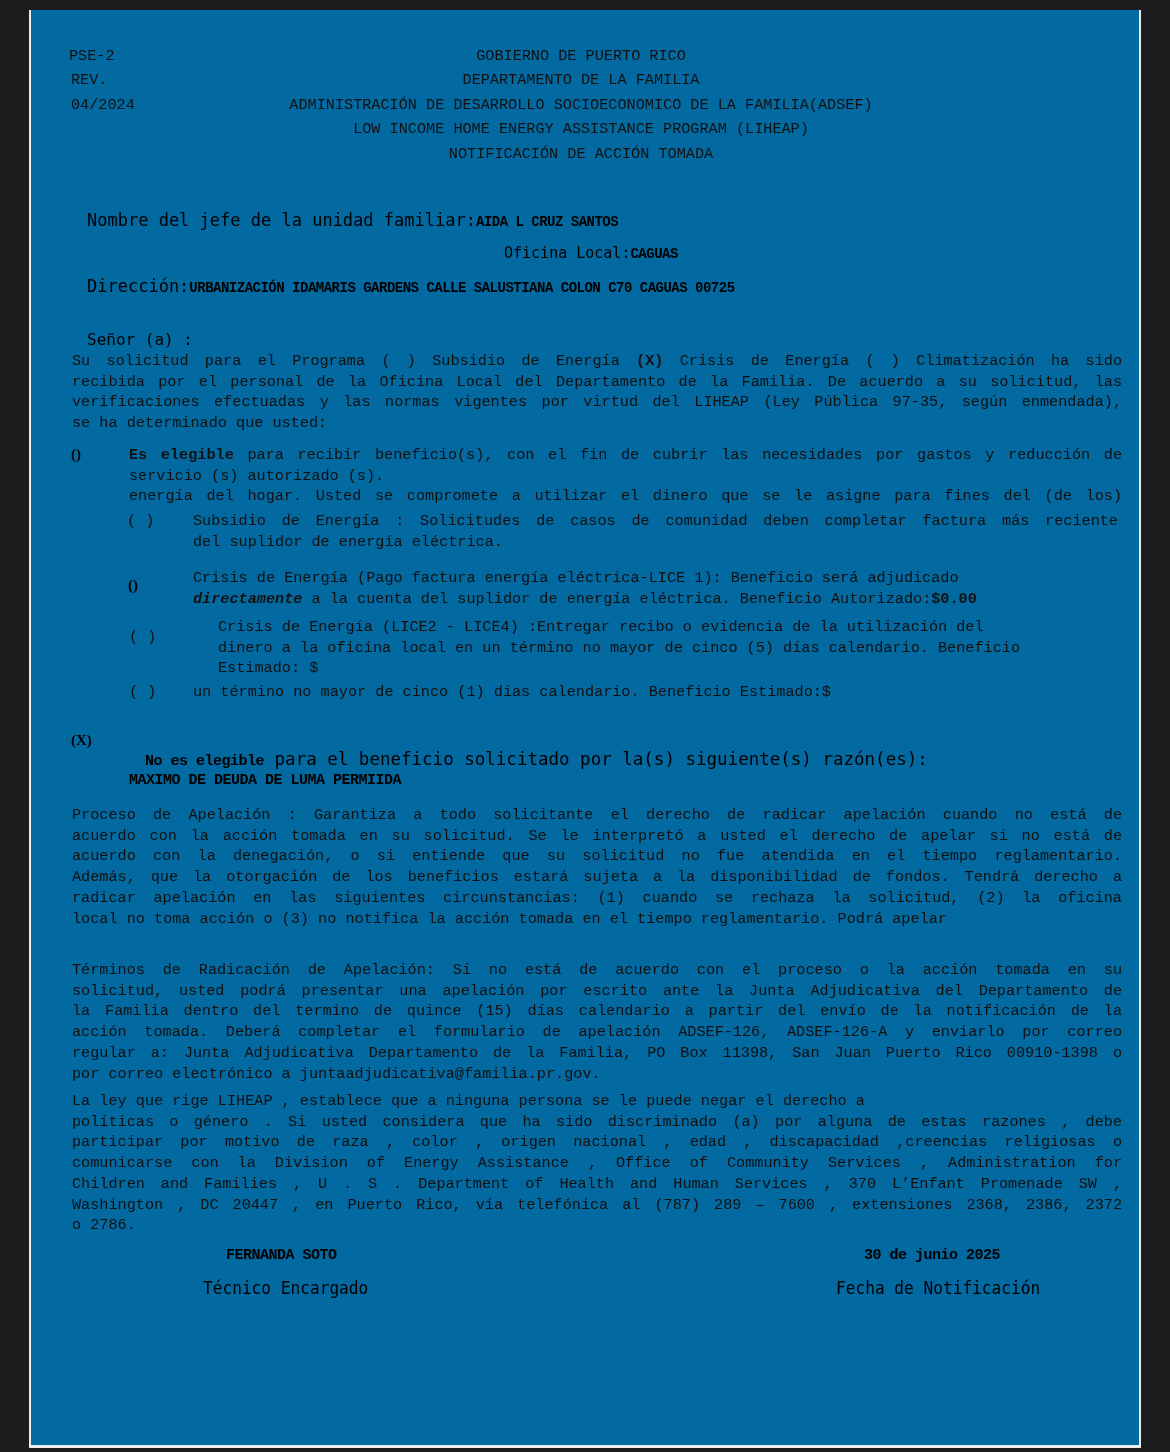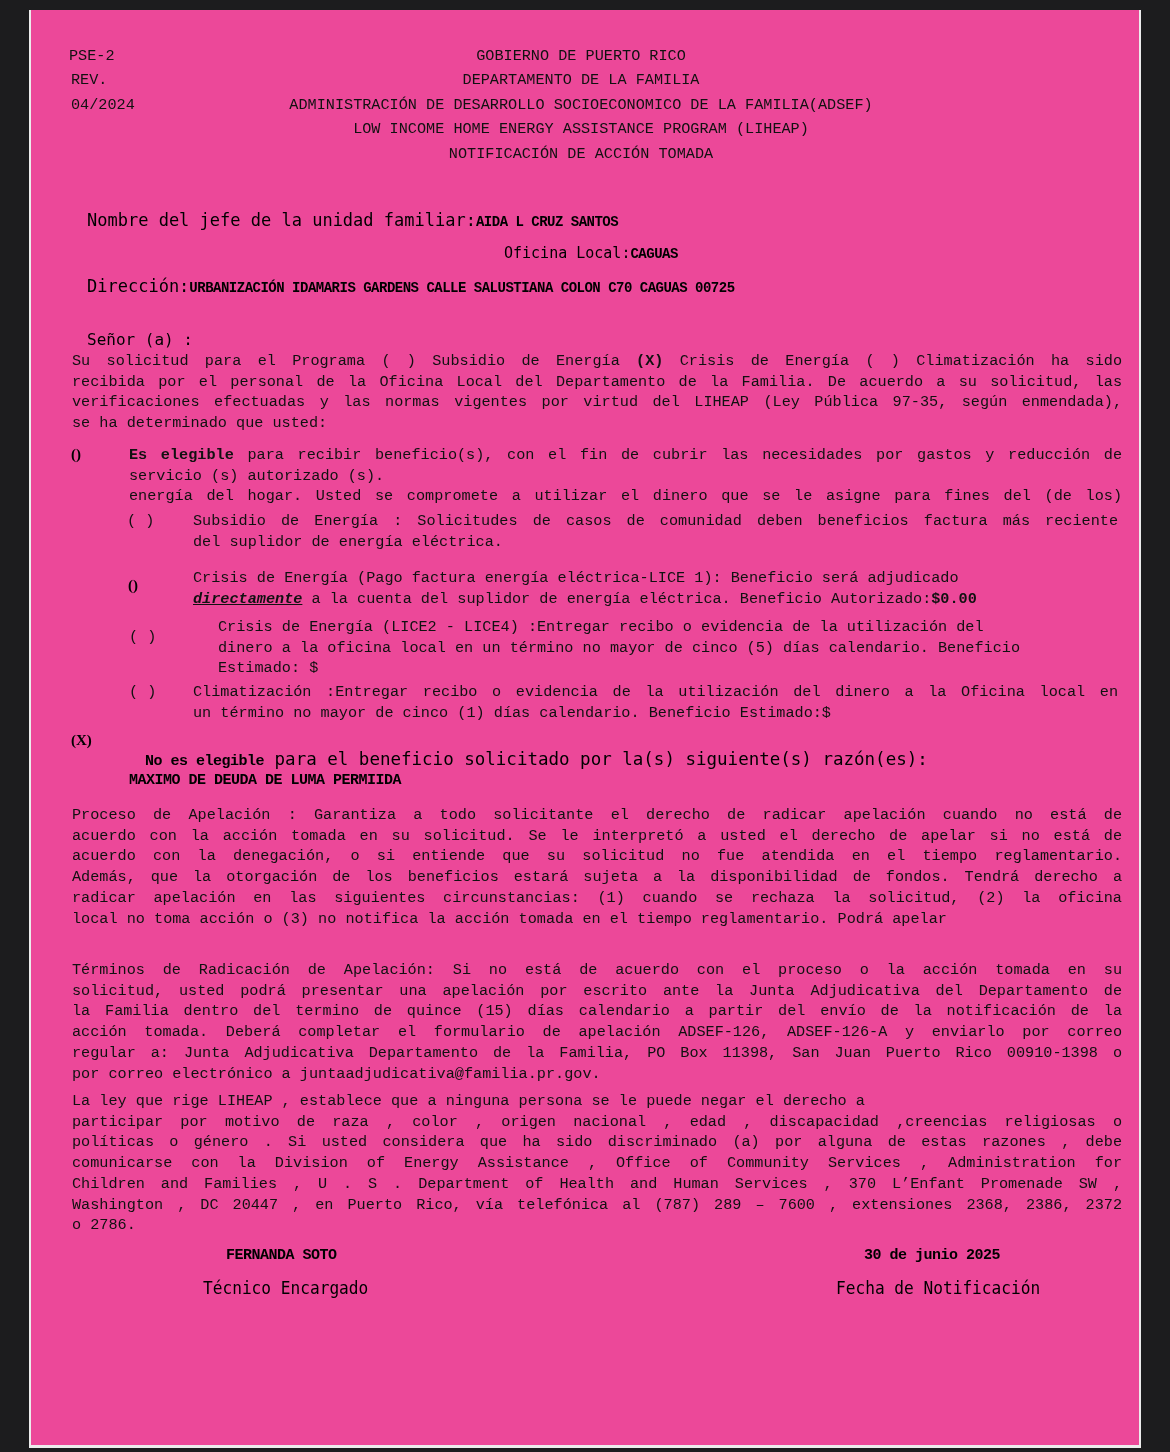--- a/index.html
+++ b/index.html
@@ -1,34 +1,34 @@
 <!DOCTYPE html>
 <html><head>
 <meta charset="utf-8">
 <style>
   html, body { margin: 0; padding: 0; }
   body {
     width: 1170px; height: 1452px; background: #1c1c1e; position: relative; overflow: hidden;
   }
   .paper {
     position: absolute; left: 29px; top: 10px; width: 1112px; height: 1438px;
-    background: #ec4899; border-left: 2px solid #ececec; border-right: 2px solid #ececec; border-bottom: 3px solid #ececec;
+    background: #0369a1; border-left: 2px solid #ececec; border-right: 2px solid #ececec; border-bottom: 3px solid #ececec;
     box-sizing: border-box;
   }
   .mono { font-family: "Liberation Mono", "DejaVu Sans Mono", monospace; color: #111; }
   .abs { position: absolute; white-space: pre; }
   .f15 { font-size: 15.2px; }
   .bcond { font-family: "Liberation Mono", monospace; font-weight: bold; font-size: 14px; letter-spacing: -0.5px; }
   .condlab { font-family: "DejaVu Sans Mono", monospace; font-size: 16px; transform: scaleX(0.95); transform-origin: left; }
   .center { left: 0; width: 1112px; text-align: center; }
   .para { position: absolute; left: 41px; width: 1050px; font-family: "Liberation Mono", monospace; font-size: 15.2px; line-height: 20.7px; text-align: justify; color: #111; }
   .para .ln { display: block; white-space: nowrap; text-align-last: justify; }
   .para .ln.last { text-align-last: left; }
   .serifb { font-family: "Liberation Serif", serif; font-weight: bold; font-size: 15px; }
-  .u { text-decoration: underline; font-style: italic; font-weight: bold; }
+  .u { font-style: italic; font-weight: bold; }
 </style>
 </head>
 <body>
 
 <div class="paper">
 
   <div class="abs mono f15" style="left:38px; top:37px;">PSE-2</div>
   <div class="abs mono f15" style="left:40px; top:61px;">REV.</div>
   <div class="abs mono f15" style="left:40px; top:86px;">04/2024</div>
 
@@ -61,40 +61,39 @@
 
   <div class="abs serifb" style="left:40px; top:436px;">()</div>
   <div class="para" style="top:435px; left:98px; width:993px;">
     <span class="ln"><b>Es elegible</b><span> para recibir beneficio(s), con el fin de cubrir las necesidades por gastos y reducción de</span></span>
     <span class="ln last">servicio (s) autorizado (s).</span>
     <span class="ln">energía del hogar. Usted se compromete a utilizar el dinero que se le asigne para fines del (de los)</span>
   </div>
 
   <div class="abs mono f15" style="left:96px; top:502px;">( )</div>
   <div class="para" style="top:501px; left:162px; width:925px;">
-    <span class="ln">Subsidio  de  Energía : Solicitudes de casos de comunidad deben beneficios factura más reciente</span>
+    <span class="ln">Subsidio  de  Energía : Solicitudes de casos de comunidad deben completar factura más reciente</span>
     <span class="ln last">del suplidor de energía eléctrica.</span>
   </div>
 
   <div class="abs serifb" style="left:97px; top:567px;">()</div>
   <div class="para" style="top:558px; left:162px; width:925px;">
     <span class="ln last">Crisis de Energía (Pago factura energía eléctrica-LICE 1): Beneficio será adjudicado</span>
     <span class="ln last"><span class="u">directamente</span><span> a la cuenta del suplidor de energía eléctrica. Beneficio Autorizado:</span><b>$0.00</b></span>
   </div>
 
   <div class="abs mono f15" style="left:98px; top:618px;">( )</div>
   <div class="para" style="top:607px; left:187px; width:900px;">
     <span class="ln last">Crisis de Energía (LICE2 - LICE4) :Entregar recibo o evidencia de la utilización del</span>
     <span class="ln last">dinero a la oficina local en un término no mayor de cinco (5) días calendario. Beneficio</span>
     <span class="ln last">Estimado: $</span>
   </div>
 
   <div class="abs mono f15" style="left:98px; top:673px;">( )</div>
   <div class="para" style="top:672px; left:162px; width:925px;">
-    <span class="ln">Climatización :Entregar recibo o evidencia de la utilización del dinero a la Oficina local en</span>
     <span class="ln last">un término no mayor de cinco (1) días calendario. Beneficio Estimado:$</span>
   </div>
 
   <div class="abs serifb" style="left:40px; top:722px;">(X)</div>
   <div class="abs" style="left:98px; top:721px;">
     <span class="bcond" style="font-size:15px;">No es elegible</span><span class="condlab" style="font-size:17.5px;"> para el beneficio solicitado por la(s) siguiente(s) razón(es):</span>
   </div>
   <div class="abs bcond" style="left:98px; top:762px; font-size:15px;">MAXIMO DE DEUDA DE LUMA PERMIIDA</div>
 
   <div class="para" style="top:795px;">
@@ -110,22 +109,22 @@
     <span class="ln">Términos de Radicación de Apelación: Si no está de acuerdo con el proceso o la acción tomada en su</span>
     <span class="ln">solicitud, usted podrá presentar una apelación por escrito ante la Junta Adjudicativa del Departamento de</span>
     <span class="ln">la Familia dentro del termino de quince (15) días calendario a partir del envío de la notificación de la</span>
     <span class="ln">acción tomada. Deberá completar el formulario de apelación ADSEF-126, ADSEF-126-A y enviarlo por correo</span>
     <span class="ln">regular a: Junta Adjudicativa Departamento de la Familia, PO Box 11398, San Juan Puerto Rico 00910-1398 o</span>
     <span class="ln last">por correo electrónico a juntaadjudicativa@familia.pr.gov.</span>
   </div>
 
   <div class="para" style="top:1081px;">
     <span class="ln last">La ley que rige LIHEAP , establece que a ninguna persona se le puede negar el derecho a</span>
+    <span class="ln">políticas o género . Si usted considera que ha sido discriminado (a) por alguna de estas razones , debe</span>
     <span class="ln">participar por motivo de raza , color , origen nacional , edad , discapacidad ,creencias religiosas o</span>
-    <span class="ln">políticas o género . Si usted considera que ha sido discriminado (a) por alguna de estas razones , debe</span>
     <span class="ln">comunicarse con la Division of Energy Assistance , Office of Community Services , Administration for</span>
     <span class="ln">Children and Families , U . S . Department of Health and  Human Services , 370 L’Enfant Promenade SW ,</span>
     <span class="ln">Washington , DC 20447 , en Puerto Rico,  vía telefónica al (787) 289 – 7600 , extensiones 2368, 2386, 2372</span>
     <span class="ln last">o 2786.</span>
   </div>
 
   <div class="abs bcond" style="left:195px; top:1237px; font-size:15px;">FERNANDA SOTO</div>
   <div class="abs condlab" style="left:172px; top:1268px; font-size:17px;">Técnico Encargado</div>
   <div class="abs bcond" style="left:833px; top:1237px; font-size:15px;">30 de junio 2025</div>
   <div class="abs condlab" style="left:805px; top:1268px; font-size:17px;">Fecha de Notificación</div>

